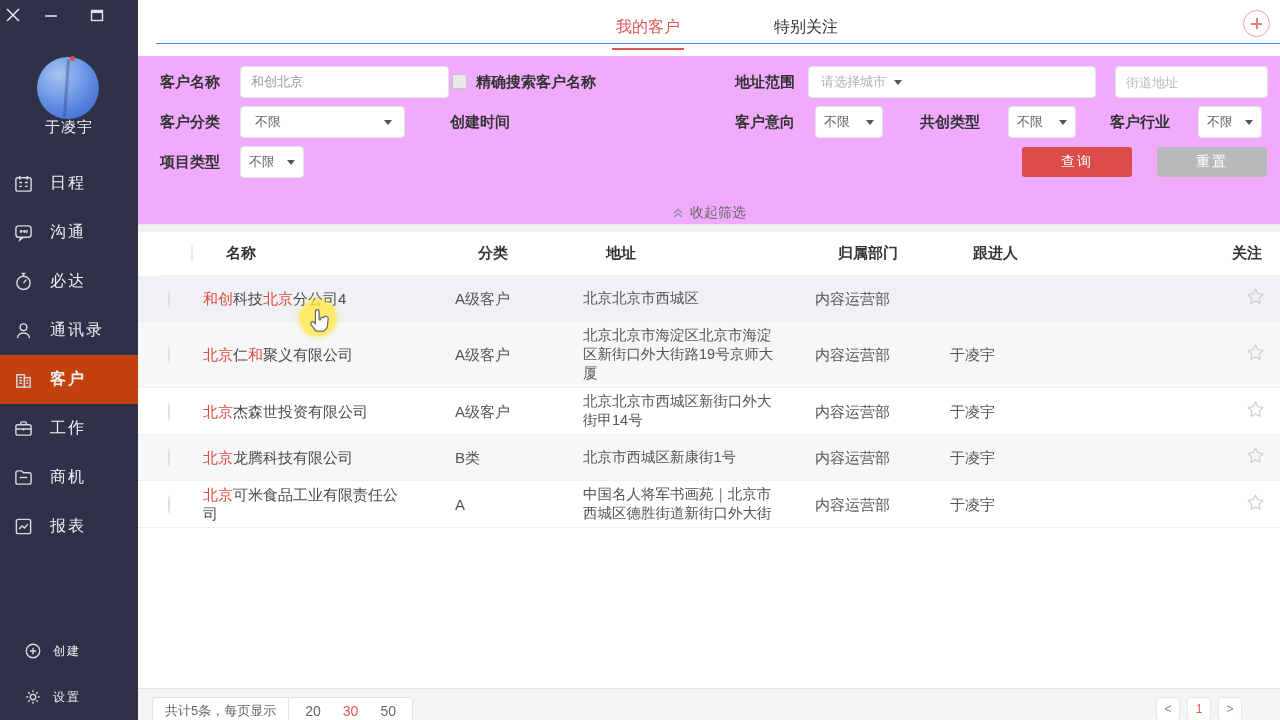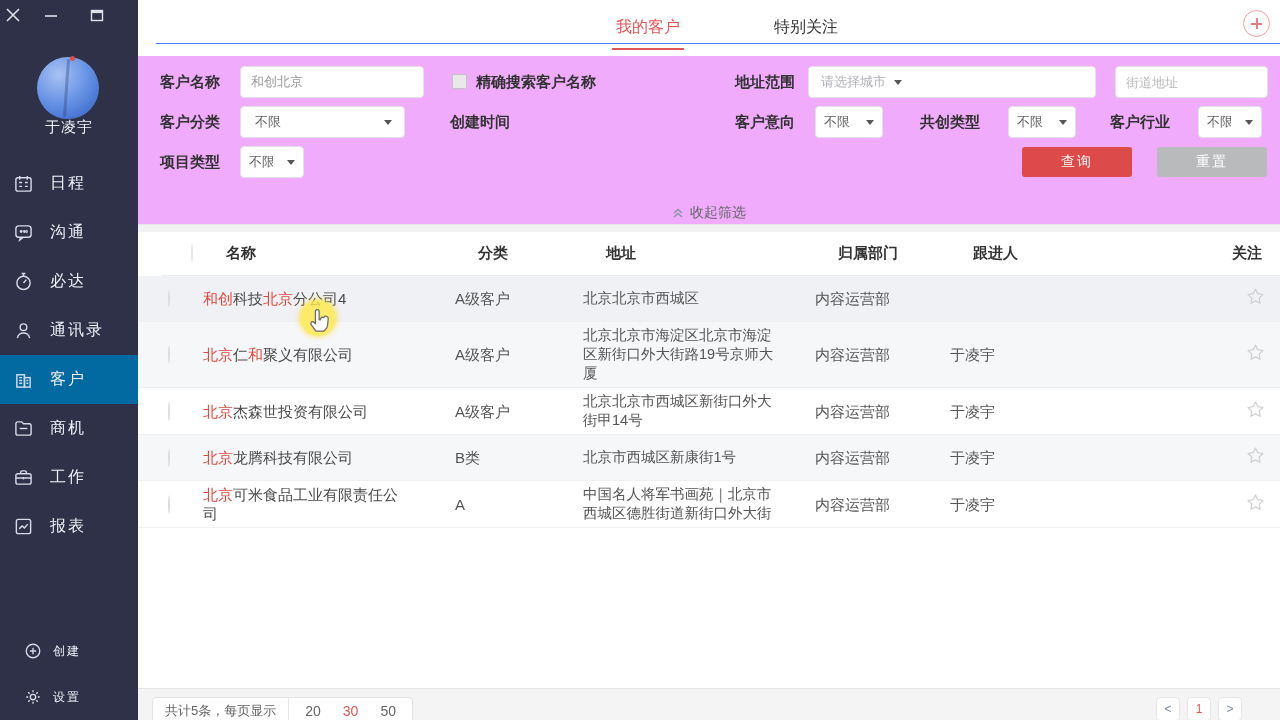--- a/index.html
+++ b/index.html
@@ -15,21 +15,21 @@
   .wc-close { left:4px; }
   .wc-min { left:42px; }
   .wc-max { left:88px; }
   .avatar { position:absolute; left:37px; top:57px; width:62px; height:62px; border-radius:50%;
             background:radial-gradient(circle at 35% 28%, #a9c2f2 0%, #6b96e6 45%, #4a76d4 75%, #3b62bc 100%); }
   .avatar::after { content:""; position:absolute; left:28px; top:2px; width:3px; height:58px; background:rgba(40,60,110,.35); transform:rotate(4deg); border-radius:2px; }
   .avatar-dot { position:absolute; left:33px; top:-1px; width:5px; height:5px; border-radius:50%; background:#e04b4b; }
   .user-name { position:absolute; left:0; top:118px; width:138px; text-align:center; font-size:15px; letter-spacing:1px; color:#f2f4fa; }
   .menu { position:absolute; left:0; top:159px; width:138px; }
   .menu-item { position:relative; height:49px; display:flex; align-items:center; cursor:pointer; }
-  .menu-item.active { background:#0369a1; }
+  .menu-item.active { background:#c2410c;font-weight:bold; }
   .menu-item .mi-icon { position:absolute; left:13px; width:20px; height:20px; display:flex; align-items:center; justify-content:center; }
   .menu-item .mi-label { position:absolute; left:50px; font-size:16px; letter-spacing:2px; color:#eef0f7; }
   .menu-footer { position:absolute; left:0; top:628px; width:138px; }
   .menu-footer .menu-item { height:46px; }
   .menu-footer .mi-icon { left:24px; width:18px; height:18px; }
   .menu-footer .mi-label { left:53px; font-size:12px; }
   .mi-icon svg { stroke:#d5dae8; }
 
   
   .main { position:absolute; left:138px; top:0; width:1142px; height:720px; background:#fff; }
@@ -169,34 +169,34 @@
               <rect x="3" y="5" width="8" height="13"></rect>
               <rect x="11" y="8" width="6" height="10"></rect>
               <path d="M5.5 8h3M5.5 11h3M5.5 14h3M13 11h2M13 14h2"></path>
             </svg>
           </span>
           <span class="mi-label">客户</span>
         </div>
         <div class="menu-item">
           <span class="mi-icon">
             <svg width="19" height="19" viewBox="0 0 20 20" fill="none" stroke-width="1.5">
+              <rect x="2" y="6" width="16" height="11" rx="2"></rect>
+              <path d="M7 6V4.5A1.5 1.5 0 018.5 3h3A1.5 1.5 0 0113 4.5V6M2 10.5h16M10 9.5v2.5"></path>
+            </svg>
+          </span>
+          <span class="mi-label">工作</span>
+        </div>
+        <div class="menu-item">
+          <span class="mi-icon">
+            <svg width="19" height="19" viewBox="0 0 20 20" fill="none" stroke-width="1.5">
               <path d="M2 5a2 2 0 012-2h4l2 2h6a2 2 0 012 2v8a2 2 0 01-2 2H4a2 2 0 01-2-2z"></path>
               <path d="M6 10h8"></path>
             </svg>
           </span>
           <span class="mi-label">商机</span>
-        </div>
-        <div class="menu-item">
-          <span class="mi-icon">
-            <svg width="19" height="19" viewBox="0 0 20 20" fill="none" stroke-width="1.5">
-              <rect x="2" y="6" width="16" height="11" rx="2"></rect>
-              <path d="M7 6V4.5A1.5 1.5 0 018.5 3h3A1.5 1.5 0 0113 4.5V6M2 10.5h16M10 9.5v2.5"></path>
-            </svg>
-          </span>
-          <span class="mi-label">工作</span>
         </div>
         <div class="menu-item">
           <span class="mi-icon">
             <svg width="19" height="19" viewBox="0 0 20 20" fill="none" stroke-width="1.5">
               <rect x="2.5" y="2.5" width="15" height="15" rx="2"></rect>
               <path d="M5.5 12.5l3-3 2.5 2 3.5-4"></path>
             </svg>
           </span>
           <span class="mi-label">报表</span>
         </div>
@@ -229,21 +229,21 @@
       <div class="tabs">
         <span class="tab active">我的客户</span>
         <span class="tab">特别关注</span>
       </div>
       <span class="add-btn"></span>
     </div>
 
     <div class="filters">
 
       <span class="f-label row1" style="left:22px;">客户名称</span>
-      <input class="f-input row1" style="left: 102px; width: 184px;" value="和创北京">
+      <input class="f-input row1" style="left: 102px; width: 209px;" value="和创北京">
       <span class="checkbox" style="left:314px; top:18px;"></span>
       <span class="f-label row1" style="left:338px;">精确搜索客户名称</span>
       <span class="f-label row1" style="left:597px;">地址范围</span>
       <div class="f-select row1" style="left:670px; width:288px; padding-left:12px; gap:8px;">
         <span class="sel-txt" style="color:#b2b2ba;">请选择城市</span>
         <span class="arrow"></span>
       </div>
       <input class="f-input row1" style="left: 977px; width: 153px;" placeholder="街道地址">
 
       <span class="f-label row2" style="left:22px;">客户分类</span>

